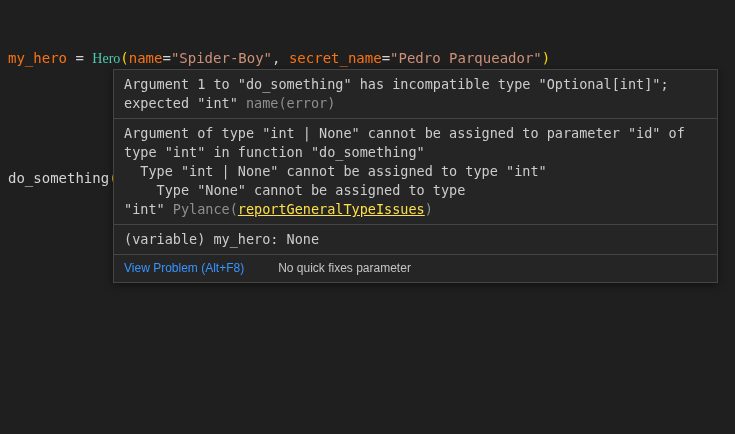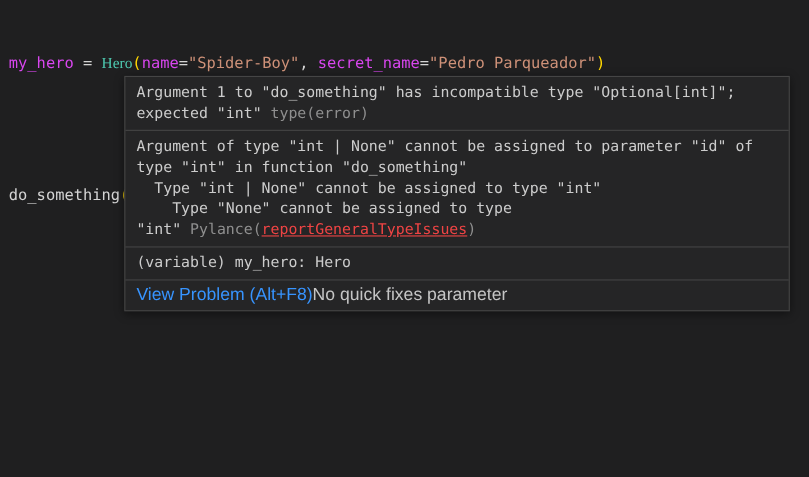--- a/index.html
+++ b/index.html
@@ -9,21 +9,21 @@
     font-family:"DejaVu Sans Mono", monospace;
   }
 
   
   .code-area {
     position:absolute; left:8px; top:8px; right:0;
     font-size:14px; line-height:20px; color:#d4d4d4; white-space:pre;
   }
   .code-line { height:20px; white-space:pre; }
 
-  .tk-v  { color:#d946ef; }
+  .tk-v  { color:#f97316; }
   .tk-cl { color:#4ec9b0;font-family:Liberation Serif, serif; }
   .tk-s  { color:#ce9178; }
   .tk-p  { color:#d4d4d4; }
   .tk-b  { color:#ffd700; }
 
   .tk-hl {
     color:#9cdcfe;
     background:#2d3d50;
     border-radius:2px;
   }
@@ -43,60 +43,60 @@
     box-shadow:0 2px 8px rgba(0,0,0,.45);
     font-size:13.5px; line-height:19px; color:#cccccc;
   }
   .hover-section { padding:5px 10px; }
   .hover-section + .hover-section { border-top:1px solid #454545; }
   .hover-line { white-space:pre; min-height:19px; }
 
   .tk-msg { color:#cccccc; }
   .tk-g   { color:#8f8f8f; }
   .tk-link {
-    color:#ef4444; text-decoration:underline; cursor:pointer;
+    color:#fde047; text-decoration:underline; cursor:pointer;
   }
 
   
   .hover-statusbar {
     border-top:1px solid #454545;
     padding:4px 10px;
-    display:flex; align-items:center; gap:0;
+    display:flex; align-items:center; gap:34px;
     font-family:"Liberation Sans", sans-serif;
-    font-size:16px; color:#cccccc;
+    font-size:12px; color:#cccccc;
   }
   .view-problem { color:#3794ff; cursor:pointer; }
   .no-fixes { color:#c5c5c5; }
 </style>
 </head>
 <body>
 
 <div class="code-area">
   <div class="code-line"><span class="tk-v">my_hero</span><span class="tk-p"> = </span><span class="tk-cl">Hero</span><span class="tk-b">(</span><span class="tk-v">name</span><span class="tk-p">=</span><span class="tk-s">"Spider-Boy"</span><span class="tk-p">, </span><span class="tk-v">secret_name</span><span class="tk-p">=</span><span class="tk-s">"Pedro Parqueador"</span><span class="tk-b">)</span></div>
   <div class="code-line"></div>
   <div class="code-line"><span class="tk-p">do_something</span><span class="tk-b">(</span><span class="tk-v tk-hl tk-err">my_hero.id</span><span class="tk-b tk-warn">)</span></div>
 </div>
 
 <div class="hover-widget">
 
   <div class="hover-section">
     <div class="hover-line"><span class="tk-msg">Argument 1 to "do_something" has incompatible type "Optional[int]";</span></div>
-    <div class="hover-line"><span class="tk-msg">expected "int" </span><span class="tk-g">type(error)</span></div>
+    <div class="hover-line"><span class="tk-msg">expected "int" </span><span class="tk-g">name(error)</span></div>
   </div>
 
   <div class="hover-section">
     <div class="hover-line"><span class="tk-msg">Argument of type "int | None" cannot be assigned to parameter "id" of</span></div>
     <div class="hover-line"><span class="tk-msg">type "int" in function "do_something"</span></div>
     <div class="hover-line"><span class="tk-msg">  Type "int | None" cannot be assigned to type "int"</span></div>
     <div class="hover-line"><span class="tk-msg">    Type "None" cannot be assigned to type</span></div>
     <div class="hover-line"><span class="tk-msg">"int" </span><span class="tk-g">Pylance(</span><span class="tk-link">reportGeneralTypeIssues</span><span class="tk-g">)</span></div>
   </div>
 
   <div class="hover-section">
-    <div class="hover-line"><span class="tk-msg">(variable) my_hero: Hero</span></div>
+    <div class="hover-line"><span class="tk-msg">(variable) my_hero: None</span></div>
   </div>
 
   <div class="hover-statusbar">
     <span class="view-problem">View Problem (Alt+F8)</span>
     <span class="no-fixes">No quick fixes parameter</span>
   </div>
 
 </div>
 
 </body></html>

